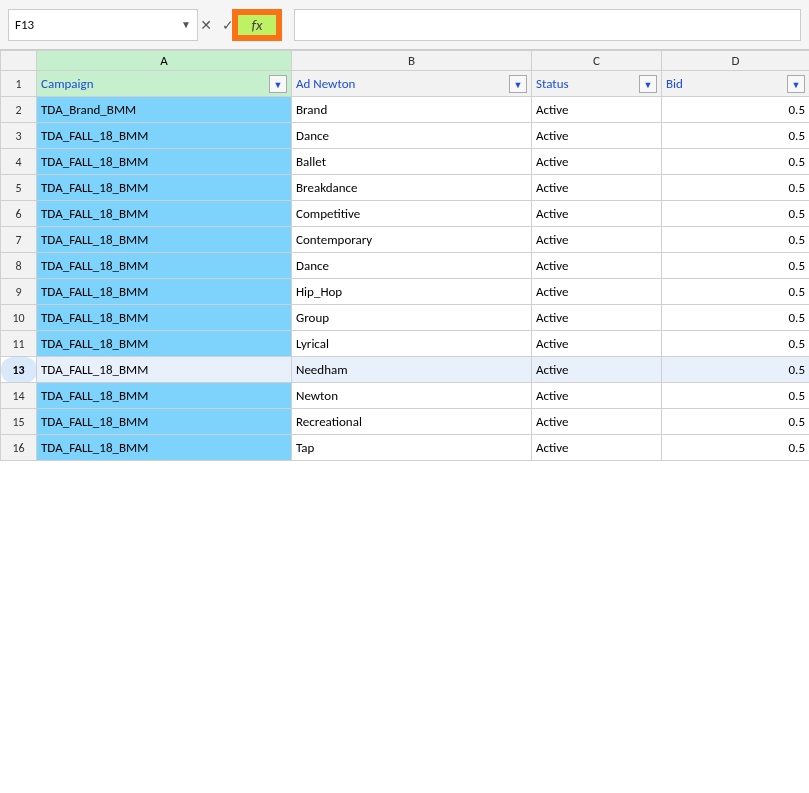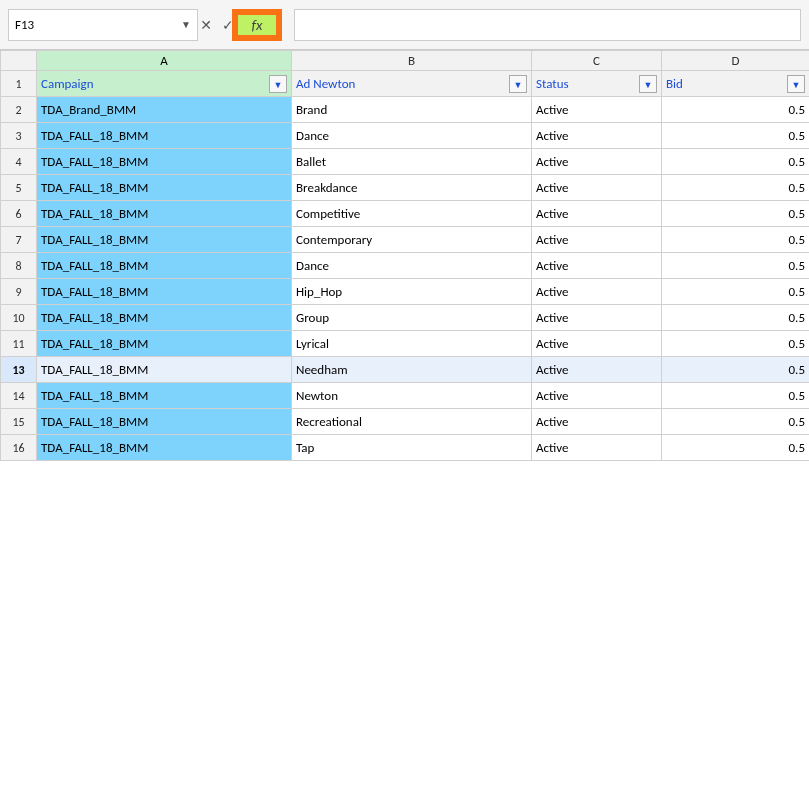--- a/index.html
+++ b/index.html
@@ -148,20 +148,21 @@
     .data-row td.row-num.selected-row {
       background: #d9e8fb;
       color: #000;
       font-weight: bold;
     }
     .data-row.selected-row-highlight td {
       background: #e8f0fc;
     }
     .data-row.selected-row-highlight td.row-num {
       background: #d9e8fb;
+      border-radius: 12px;
     }
 
     
     .row-1 td {
       background: #f2f2f2;
       font-weight: normal;
       color: #1d4ed8;
     }
     .row-1 td.col-a-cell {
       background: #c6efce;

